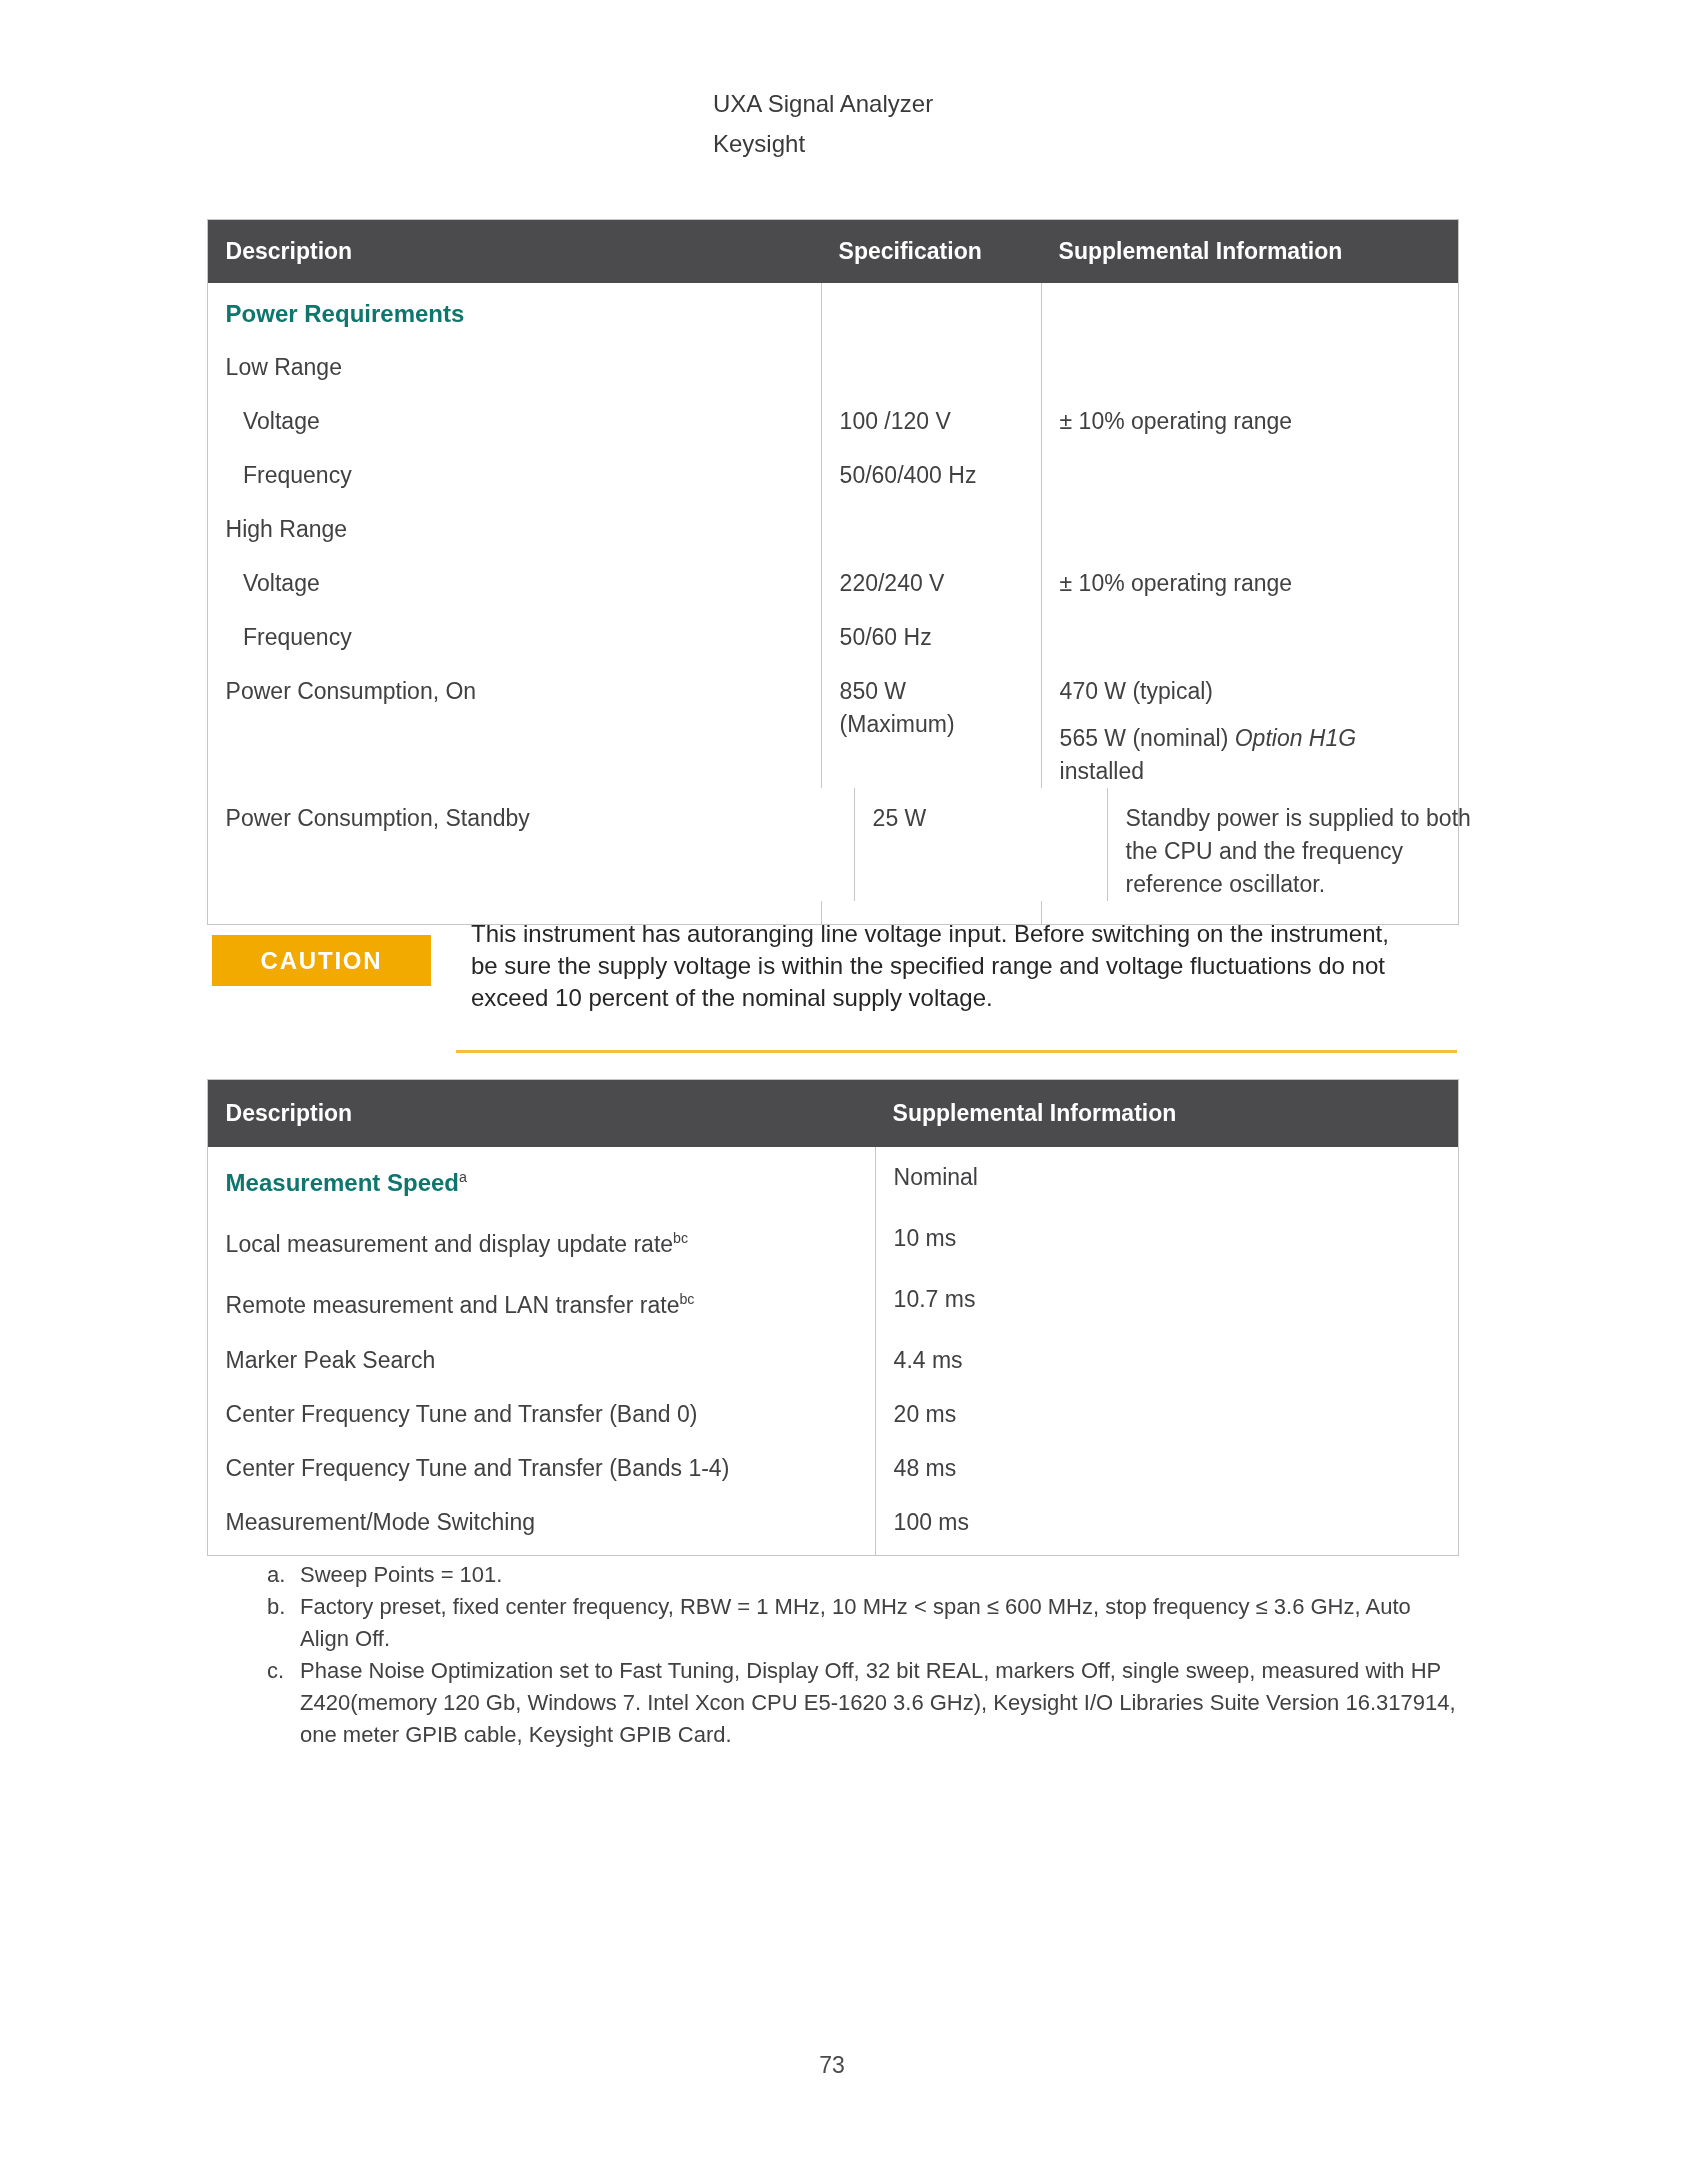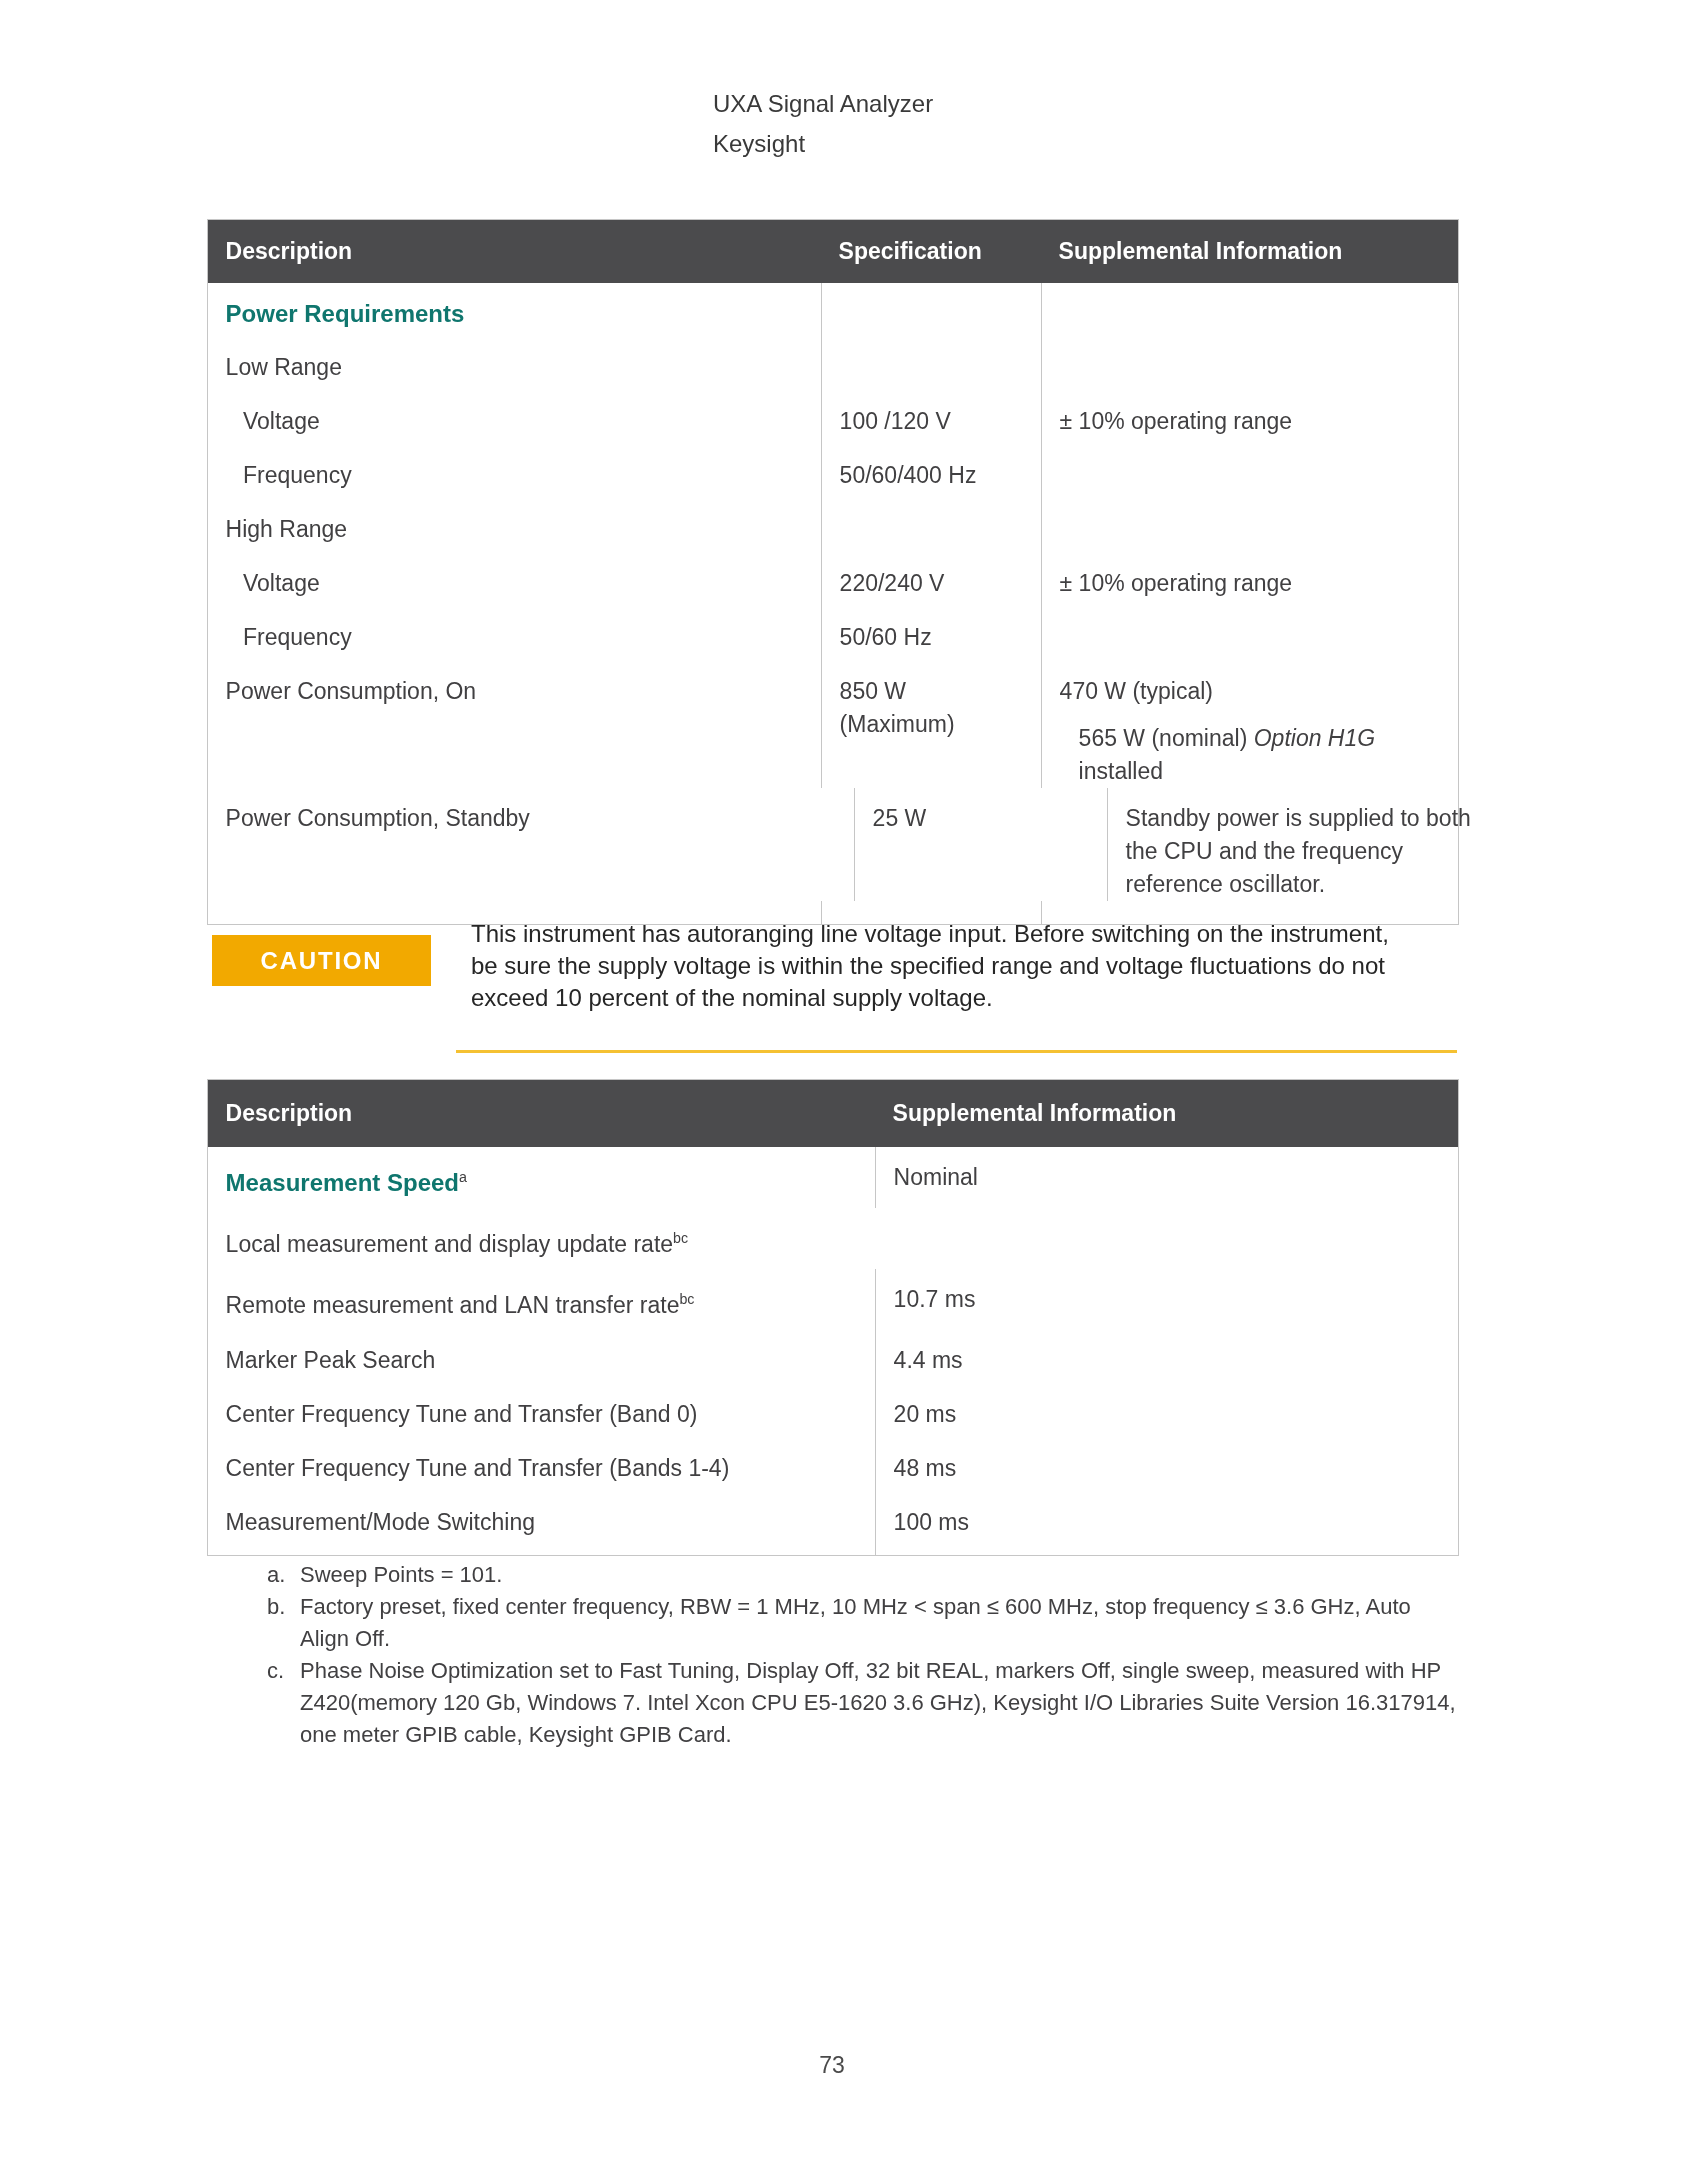--- a/index.html
+++ b/index.html
@@ -47,21 +47,21 @@
   sup { font-size:0.62em; font-weight:400; }
 
   
   .t1 { top:219px; width:1252px; }
   .t1 .thead { grid-template-columns:613px 220px 417px; height:63px; }
   .t1 .trow  { grid-template-columns:613px 220px 417px; }
   .h62  { min-height:54px; }
   .h114 { min-height:100px; }
   .h104 { min-height:91px;gap:33px; }
   .t1-bottom-pad { height:23px; }
-  .supp-line2 { margin-top:14px;margin-left:19px; }
+  .supp-line2 { margin-top:14px; }
 
   
   .t2 { top:1079px; width:1252px; }
   .t2 .thead { grid-template-columns:667px 583px; height:67px; }
   .t2 .trow  { grid-template-columns:667px 583px; }
   .h70 { min-height:61px; }
   .t2-bottom-pad { height:8.8px; }
 
   
   .caution-badge {
@@ -192,20 +192,21 @@
       <div class="hcell">Supplemental Information</div>
     </div>
 
     <div class="trow h70">
       <div class="tcell"><span class="bold-label">Measurement Speed</span><sup>a</sup></div>
       <div class="tcell sep">Nominal</div>
     </div>
 
     <div class="trow h70">
       <div class="tcell"><span>Local measurement and display update rate</span><sup>bc</sup></div>
+      <div class="tcell sep">10 ms</div>
     </div>
 
     <div class="trow h70">
       <div class="tcell"><span>Remote measurement and LAN transfer rate</span><sup>bc</sup></div>
       <div class="tcell sep">10.7 ms</div>
     </div>
 
     <div class="trow h62">
       <div class="tcell">Marker Peak Search</div>
       <div class="tcell sep">4.4 ms</div>

